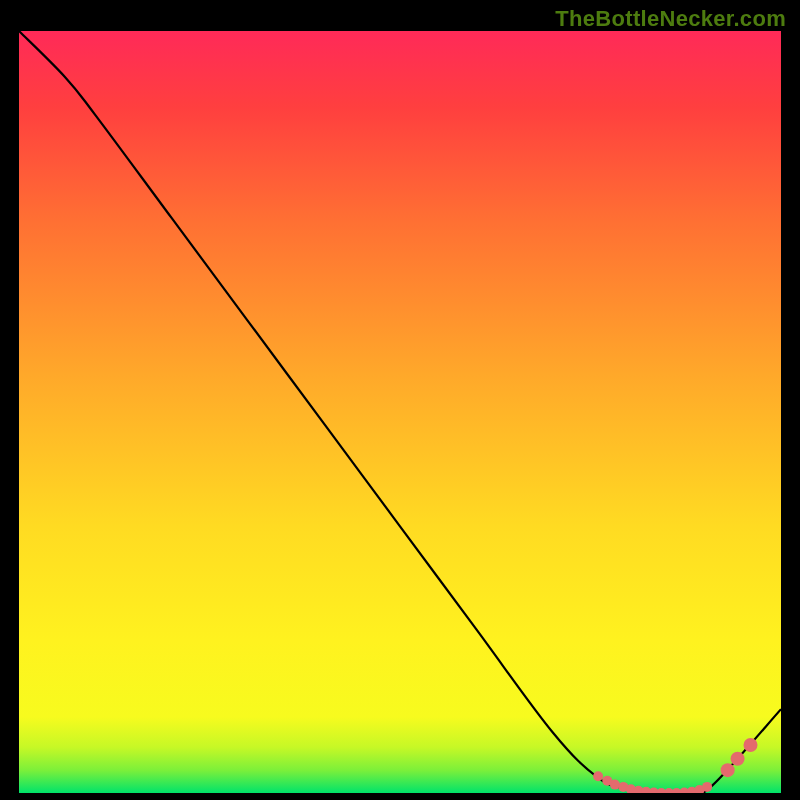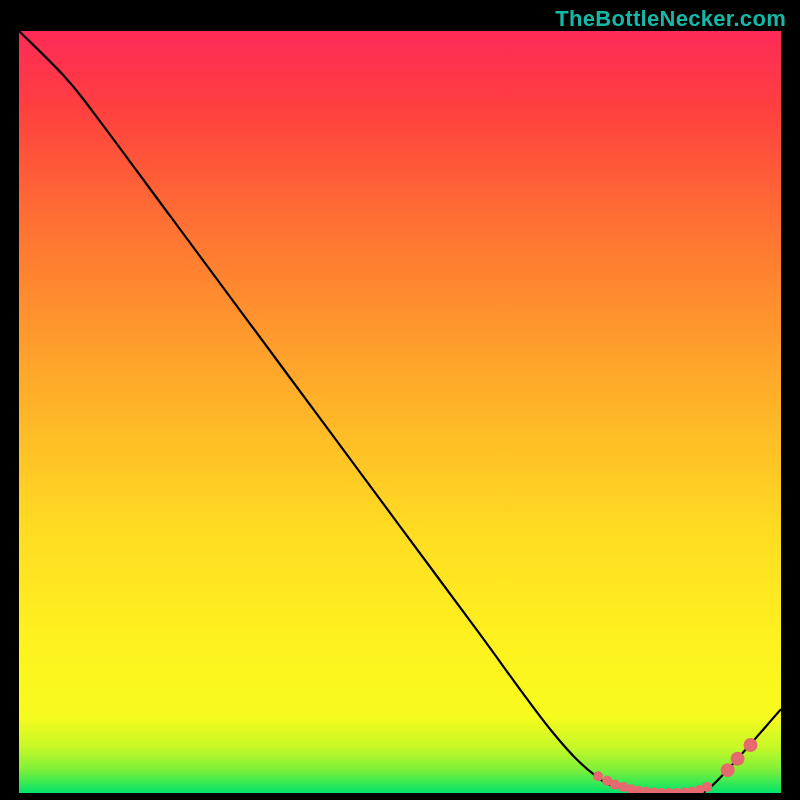--- a/index.html
+++ b/index.html
@@ -10,21 +10,21 @@
     height: 800px;
     background: #000;
   }
   .watermark {
     position: absolute;
     top: 6px;
     right: 14px;
     font-family: Arial, Helvetica, sans-serif;
     font-size: 22px;
     font-weight: 600;
-    color: #14b8a6;
+    color: #4d7c0f;
     letter-spacing: 0.3px;
   }
   .plot {
     position: absolute;
     left: 19px;
     top: 31px;
     width: 762px;
     height: 762px;
   }
 </style>

